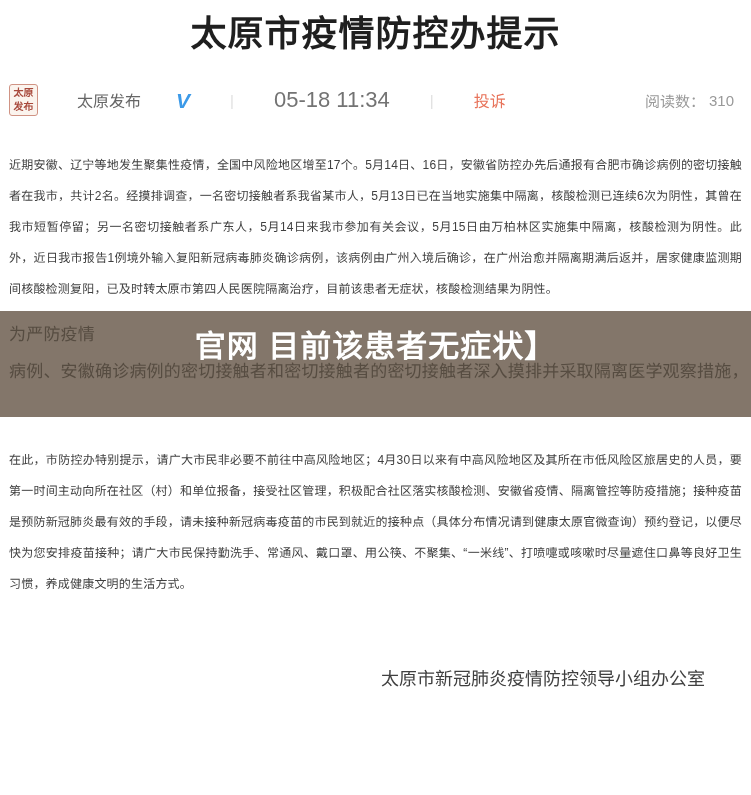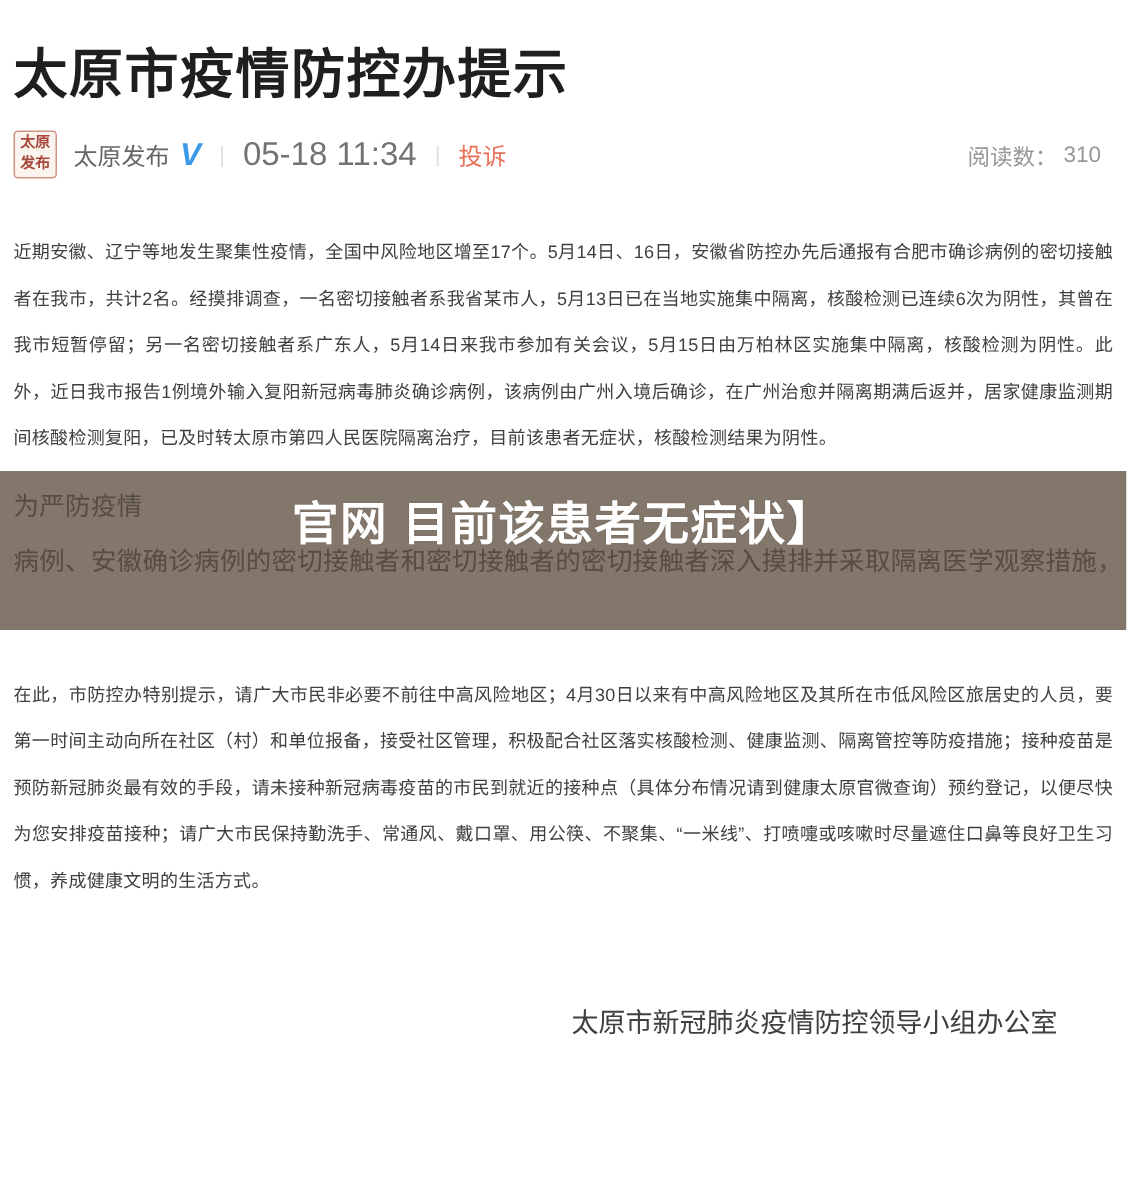--- a/index.html
+++ b/index.html
@@ -9,34 +9,36 @@
     height: 795px;
     background: #ffffff;
     font-family: "Liberation Sans", "DejaVu Sans", sans-serif;
     overflow: hidden;
     position: relative;
   }
   .article { padding: 0 9px; }
 
   
   .title {
-    margin-top: 28px;
+    margin-top: 12px;
     font-size: 36px;
     font-weight: 700;
     color: #1f1f1f;
     letter-spacing: 1px;
     line-height: 1.2;
+    text-align: center;
   }
 
   
   .meta-row {
-    margin-top: 15px;
+    margin-top: 28px;
     display: flex;
     align-items: center;
     height: 34px;
+    gap: 28px;
   }
   .avatar {
     width: 29px;
     height: 32px;
     border: 1px solid #d09384;
     border-radius: 3px;
     background: #fbf4ee;
     color: #a8493c;
     font-size: 10px;
     font-weight: 700;
@@ -169,20 +171,20 @@
   <div class="watermark-block" style="background-color: rgb(131, 118, 106);">
     <div class="obscured-layer">
       <div class="obscured-line ob-l1">为严防疫情</div>
       <div class="obscured-line ob-l2">病例、安徽确诊病例的密切接触者和密切接触者的密切接触者深入摸排并采取隔离医学观察措施，</div>
     </div>
     <div class="caption-layer" style="color: rgb(255, 255, 255);">
       <div>官网 目前该患者无症状】</div>
     </div>
   </div>
 
-  <p class="body-text p2">在此，市防控办特别提示，请广大市民非必要不前往中高风险地区；4月30日以来有中高风险地区及其所在市低风险区旅居史的人员，要第一时间主动向所在社区（村）和单位报备，接受社区管理，积极配合社区落实核酸检测、健康监测、隔离管控等防疫措施；接种疫苗是预防新冠肺炎最有效的手段，请未接种新冠病毒疫苗的市民到就近的接种点（具体分布情况请到健康太原官微查询）预约登记，以便尽快为您安排疫苗接种；请广大市民保持勤洗手、常通风、戴口罩、用公筷、不聚集、“一米线”、打喷嚏或咳嗽时尽量遮住口鼻等良好卫生习惯，养成健康文明的生活方式。</p>
+  <p class="body-text p2">在此，市防控办特别提示，请广大市民非必要不前往中高风险地区；4月30日以来有中高风险地区及其所在市低风险区旅居史的人员，要第一时间主动向所在社区（村）和单位报备，接受社区管理，积极配合社区落实核酸检测、安徽省疫情、隔离管控等防疫措施；接种疫苗是预防新冠肺炎最有效的手段，请未接种新冠病毒疫苗的市民到就近的接种点（具体分布情况请到健康太原官微查询）预约登记，以便尽快为您安排疫苗接种；请广大市民保持勤洗手、常通风、戴口罩、用公筷、不聚集、“一米线”、打喷嚏或咳嗽时尽量遮住口鼻等良好卫生习惯，养成健康文明的生活方式。</p>
 
   <div class="footer">
     <div class="sig-line">太原市新冠肺炎疫情防控领导小组办公室</div>
 
   </div>
 
 </div>
 
 </body></html>

